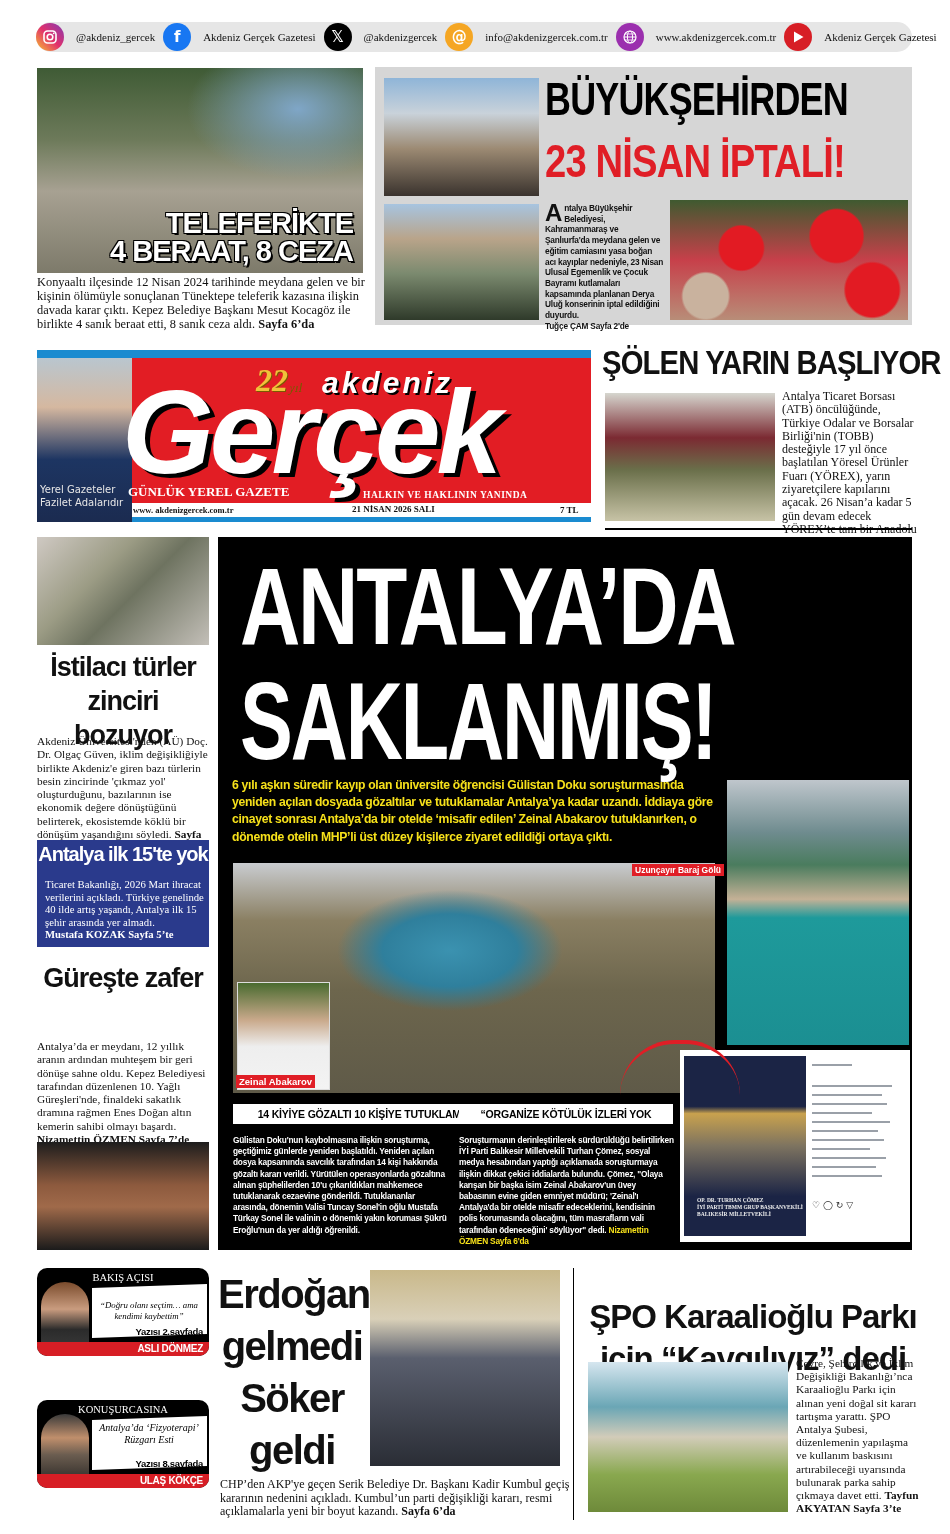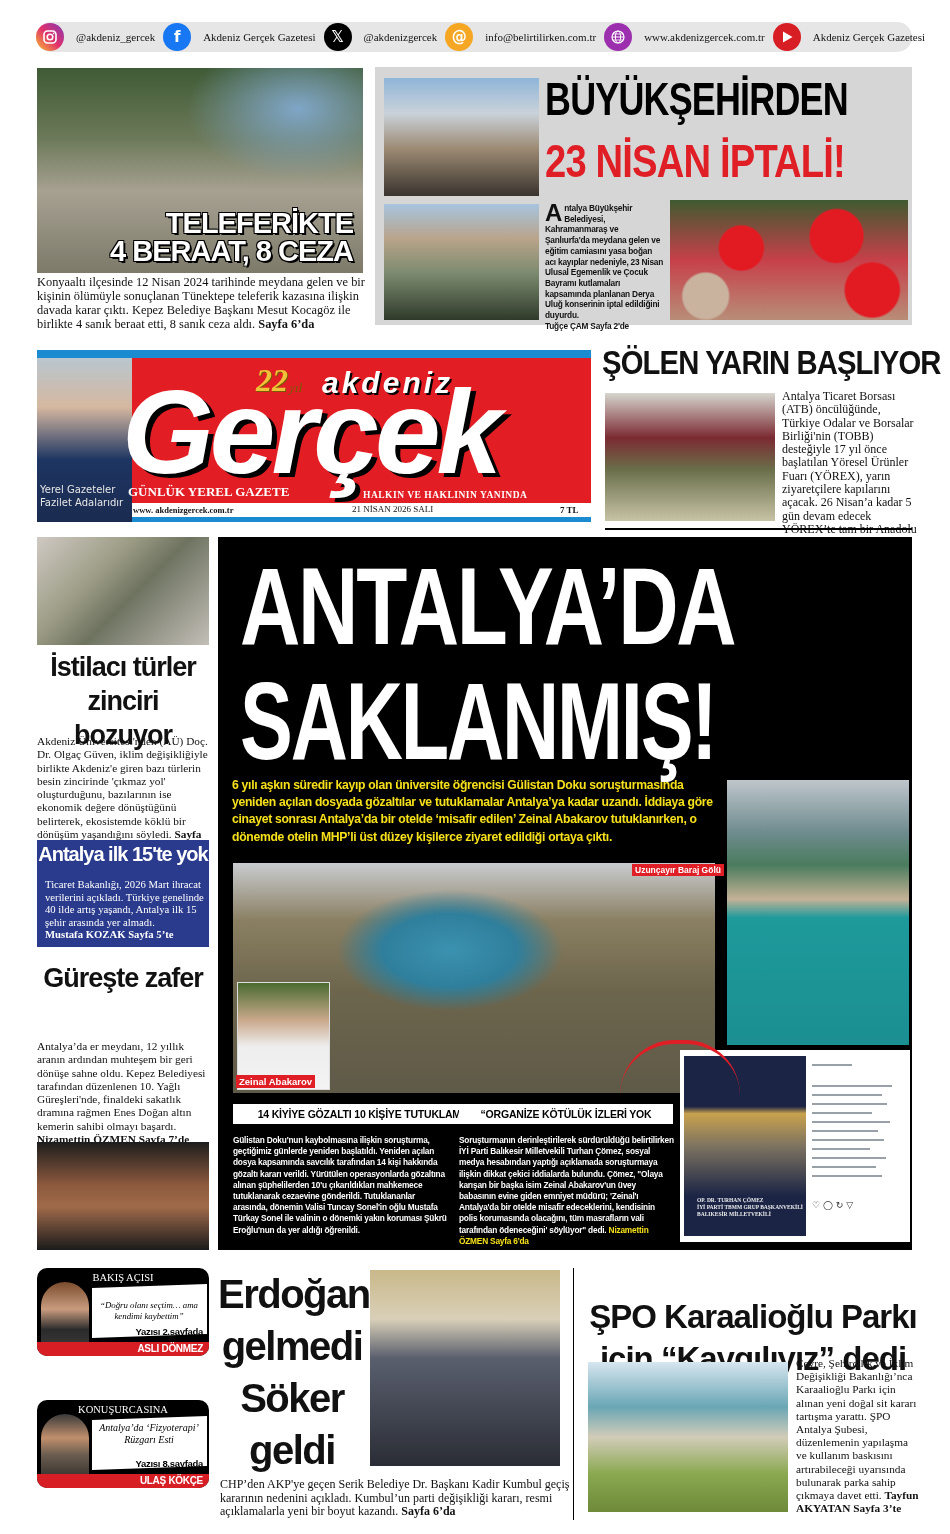--- a/index.html
+++ b/index.html
@@ -44,21 +44,21 @@
   #mast-botbar { left: 37px; top: 517px; width: 554px; height: 5px; background: #1a8bd0; }
   #mast-white { left: 130px; top: 503px; width: 461px; height: 14px; background: #ffffff; }
   #ataturk { left: 37px; top: 358px; width: 95px; height: 164px; background: linear-gradient(180deg,#b9c6cf 0%,#d5b8a0 30%,#1d3562 62%,#1b2b50 100%); }
   #mast-yerel { left: 40px; top: 483px; color: #e6e6e6; font-family: "DejaVu Sans", sans-serif; font-size: 10px; line-height: 13px; }
   #mast-22 { left: 256px; top: 362px; color: #f0c23a; font-family: "Liberation Serif", serif; font-style: italic; font-weight: 700; font-size: 32px; text-shadow: 1px 1px 0 #7a5a00; }
   #mast-akdeniz { left: 322px; top: 366px; color: #fff; font-family: "Liberation Sans", sans-serif; font-style: italic; font-weight: 700; font-size: 30px; letter-spacing: 3px; text-shadow: 2px 2px 0 #000; }
   #mast-gercek { left: 122px; top: 372px; color: #fff; font-family: "Liberation Sans", sans-serif; font-style: italic; font-weight: 700; font-size: 118px; letter-spacing: -4px; line-height: 120px; text-shadow: 5px 4px 0 #000; }
   #mast-gunluk { left: 128px; top: 484px; color: #fff; font-weight: 700; font-size: 13px; }
   #mast-halkin { left: 363px; top: 490px; color: #fff; font-weight: 700; font-size: 9.5px; letter-spacing: 0.5px; }
   #mast-url { left: 133px; top: 505px; font-weight: 700; font-size: 8.5px; }
-  #mast-date { left: 352px; top: 504px; font-weight: 400; font-size: 9px; }
+  #mast-date { left: 352px; top: 504px; font-weight: 700; font-size: 9px; }
   #mast-price { left: 560px; top: 505px; font-weight: 700; font-size: 9px; }
 
   
   #solen-t { left: 602px; top: 343px; font-family: "Liberation Sans", sans-serif; font-weight: 700; font-size: 34px; letter-spacing: -1px; transform: scaleX(0.86); transform-origin: left top; white-space: nowrap; }
   #solen-img { left: 605px; top: 393px; width: 170px; height: 128px; background: linear-gradient(180deg,#d6d6cf 0%,#7b2a32 35%,#6a6f4a 60%,#c7c3a6 100%); }
   #solen-body { left: 782px; top: 390px; width: 135px; font-size: 12px; line-height: 13.3px; }
   #solen-line { left: 605px; top: 528px; width: 307px; height: 2px; background: #000; }
 
   
   #fish-img { left: 37px; top: 537px; width: 172px; height: 108px; background: linear-gradient(135deg,#cfc9c3 0%,#9c9c85 35%,#6e7360 55%,#c3bfb8 100%); }
@@ -139,21 +139,21 @@
   <div class="soc">
     <span class="ic" style="background:#1877f2;">f</span>
     <span class="tx">Akdeniz Gerçek Gazetesi</span>
   </div>
   <div class="soc">
     <span class="ic" style="background:#000;">𝕏</span>
     <span class="tx">@akdenizgercek</span>
   </div>
   <div class="soc">
     <span class="ic" style="background:#f5a623;">@</span>
-    <span class="tx">info@belirtilirken.com.tr</span>
+    <span class="tx">info@akdenizgercek.com.tr</span>
   </div>
   <div class="soc">
     <span class="ic" style="background:#9b2fae;">
       <svg width="16" height="16" viewBox="0 0 16 16">
           <circle cx="8" cy="8" r="6" fill="none" stroke="#fff" stroke-width="1.2"></circle>
           <ellipse cx="8" cy="8" rx="2.6" ry="6" fill="none" stroke="#fff" stroke-width="1"></ellipse>
           <line x1="2" y1="8" x2="14" y2="8" stroke="#fff" stroke-width="1"></line>
           <line x1="3" y1="5" x2="13" y2="5" stroke="#fff" stroke-width="0.8"></line>
           <line x1="3" y1="11" x2="13" y2="11" stroke="#fff" stroke-width="0.8"></line>
         </svg>

